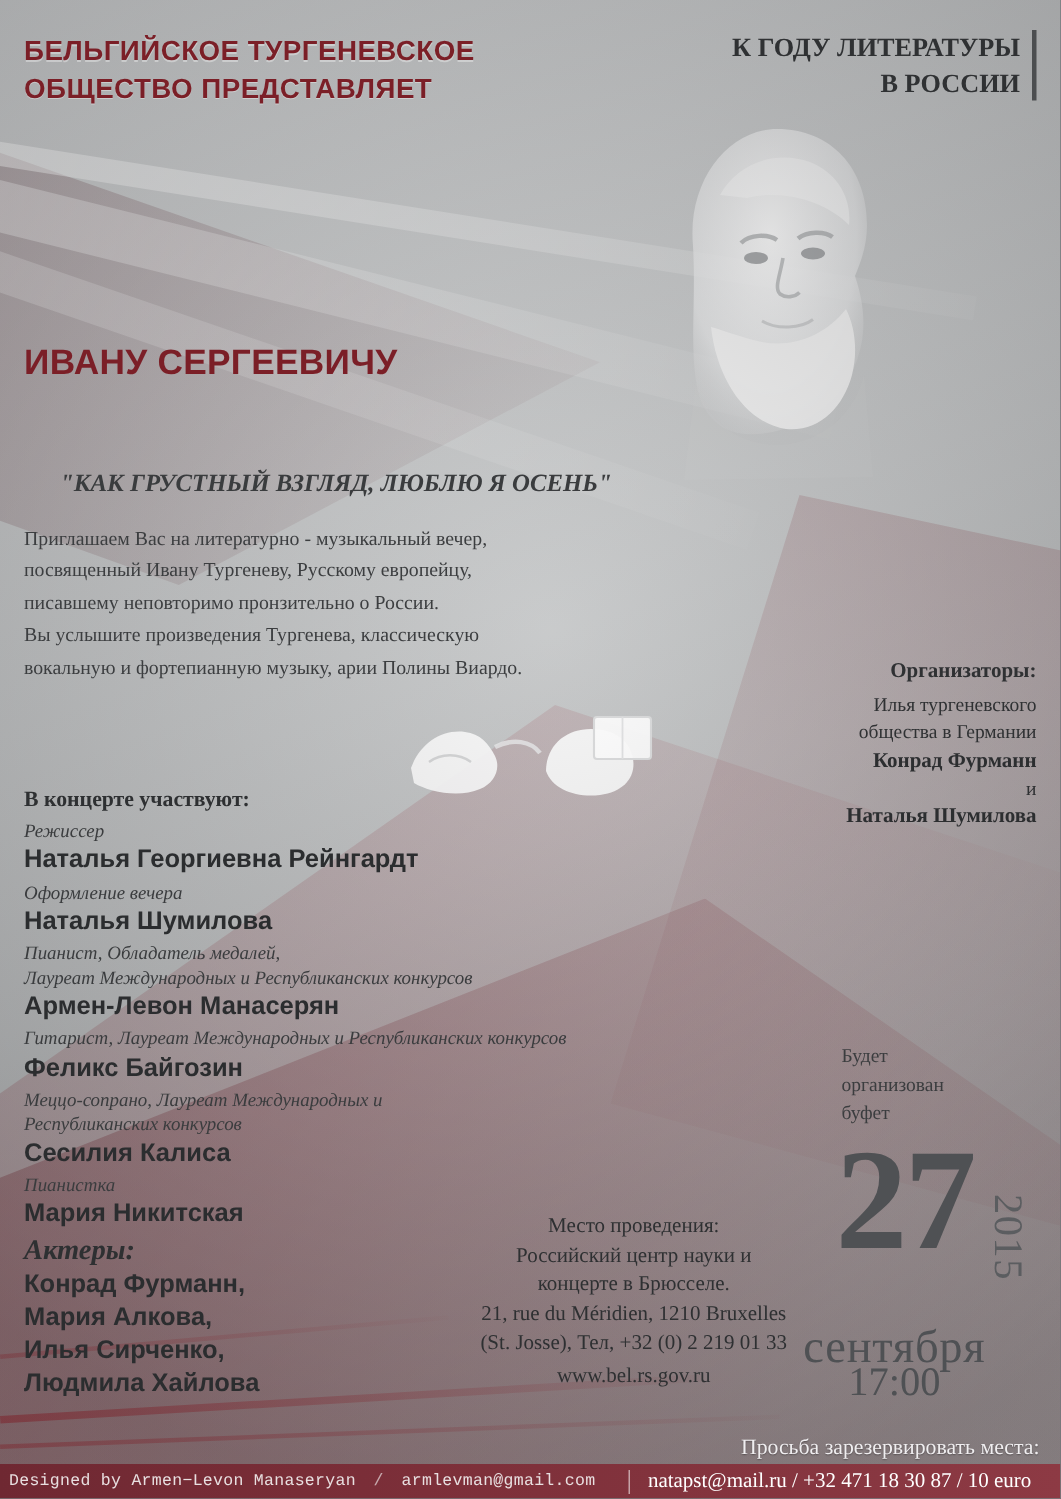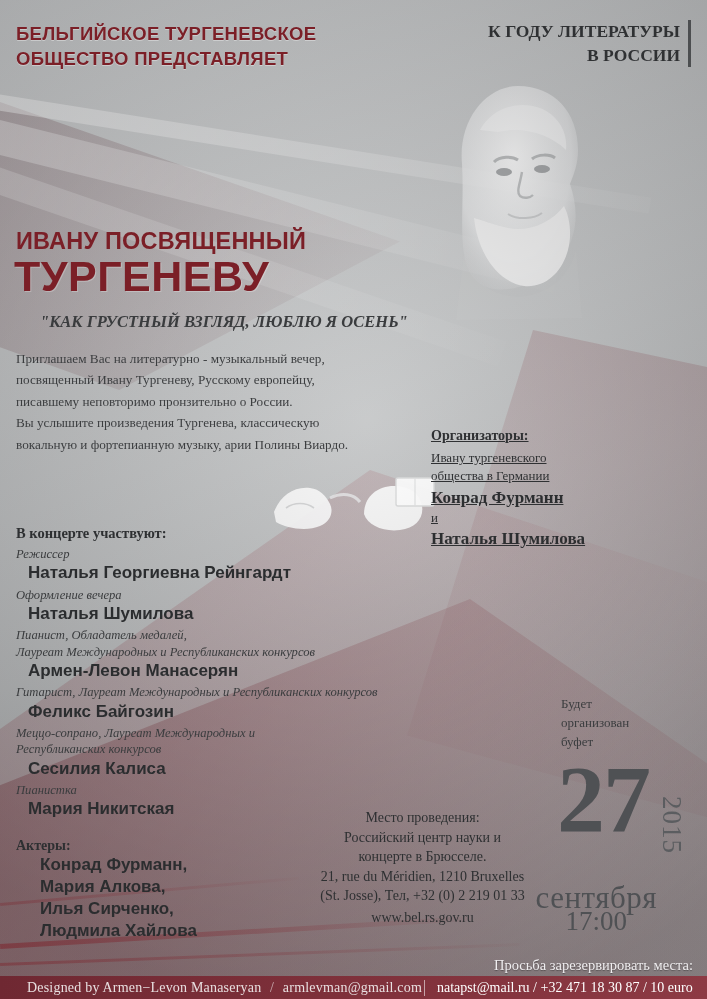--- a/index.html
+++ b/index.html
@@ -162,29 +162,28 @@
   .blurb {
     position: absolute; left: 16px; top: 348px; width: 400px;
     font-family: "Liberation Serif", serif;
     font-size: 13.2px;
     line-height: 1.62;
     color: #3c3e40;
   }
 
   
   .organizers {
-    position: absolute; right: 16px; top: 428px; width: 260px;
-    text-align: left;
+    position: absolute; right: 16px; top: 440px; width: 260px;
+    text-align: right;
     font-family: "Liberation Serif", serif;
     color: #2f3133;
-    text-decoration: underline;
   }
   .organizers .o-title { font-size: 14px; font-weight: bold; margin-bottom: 5px; }
   .organizers .o-sub { font-size: 13px; line-height: 1.4; }
-  .organizers .o-name { font-size: 17px; font-weight: bold; margin-top: 3px; color:#2c2e30; }
+  .organizers .o-name { font-size: 14px; font-weight: bold; margin-top: 3px; color:#2c2e30; }
   .organizers .o-and { font-size: 13px; margin: 2px 0; }
 
   
   .participants {
     position: absolute; left: 16px; top: 525px; width: 430px;
     color: #2e3032;
   }
   .p-head {
     font-family: "Liberation Serif", serif;
     font-weight: bold;
@@ -198,35 +197,34 @@
     line-height: 1.3;
     color: #3a3c3e;
   }
   .p-name {
     font-family: "Liberation Sans", sans-serif;
     font-weight: bold;
     font-size: 17px;
     line-height: 1.25;
     margin-bottom: 3px;
     color: #2b2d2f;
-    margin-left: 12px;
   }
   .p-actors-head {
     font-family: "Liberation Serif", serif;
     font-weight: bold;
-    font-size: 14px;
-    margin-top: 19px;
+    font-size: 19px;
+    margin-top: 4px;
+    font-style: italic;
   }
   .p-actor {
     font-family: "Liberation Sans", sans-serif;
     font-weight: bold;
     font-size: 17px;
     line-height: 1.28;
     color: #2b2d2f;
-    margin-left: 24px;
   }
 
   
   .buffet {
     position: absolute; right: 16px; top: 695px; width: 130px;
     text-align: left;
     font-family: "Liberation Serif", serif;
     font-size: 13px;
     line-height: 1.45;
     color: #3b3d3f;
@@ -289,32 +287,32 @@
     text-shadow: 0 1px 1px rgba(0,0,0,.35);
   }
   .bottombar {
     position: absolute; left: 0; bottom: 0; width: 707px; height: 23px;
     background: linear-gradient(90deg, #6f2832 0%, #7c2f39 40%, #8d3a44 100%);
     display: flex;
     align-items: center;
     color: #efe9ea;
   }
   .credit {
-    font-family: Liberation Serif, serif;
-    font-size: 14px;
-    padding-left: 27px;
+    font-family: Liberation Mono, monospace;
+    font-size: 11px;
+    padding-left: 6px;
     letter-spacing: .2px;
     color: #e8dfe0;
   }
   .credit .sep { padding: 0 5px; opacity: .7; }
   .contact {
     font-family: "Liberation Serif", serif;
     font-size: 14px;
     padding-left: 12px;
-    margin-left: 2px;
+    margin-left: 22px;
     border-left: 1px solid rgba(255,255,255,.55);
     color: #ffffff;
   }
 </style>
 </head>
 <body>
 
 <div class="poster">
 
   <div class="bg-layer">
@@ -382,35 +380,34 @@
     <div>БЕЛЬГИЙСКОЕ ТУРГЕНЕВСКОЕ</div>
     <div>ОБЩЕСТВО ПРЕДСТАВЛЯЕТ</div>
   </div>
 
   <div class="header-right">
     <div>К ГОДУ ЛИТЕРАТУРЫ</div>
     <div>В РОССИИ</div>
   </div>
 
 
-  <div class="name-line">ИВАНУ ПОСВЯЩЕННЫЙ</div>
-  <div class="name-big">ТУРГЕНЕВУ</div>
+  <div class="name-line">ИВАНУ СЕРГЕЕВИЧУ</div>
   <div class="quote">"КАК ГРУСТНЫЙ ВЗГЛЯД, ЛЮБЛЮ Я ОСЕНЬ"</div>
 
   <div class="blurb">
     <div>Приглашаем Вас на литературно - музыкальный вечер,</div>
     <div>посвященный Ивану Тургеневу, Русскому европейцу,</div>
     <div>писавшему неповторимо пронзительно о России.</div>
     <div>Вы услышите произведения Тургенева, классическую</div>
     <div>вокальную и фортепианную музыку, арии Полины Виардо.</div>
   </div>
 
   <div class="organizers">
     <div class="o-title">Организаторы:</div>
-    <div class="o-sub">Ивану тургеневского</div>
+    <div class="o-sub">Илья тургеневского</div>
     <div class="o-sub">общества в Германии</div>
     <div class="o-name">Конрад Фурманн</div>
     <div class="o-and">и</div>
     <div class="o-name">Наталья Шумилова</div>
   </div>
 
   <div class="participants">
     <div class="p-head">В концерте участвуют:</div>
 
     <div class="p-role">Режиссер</div>

